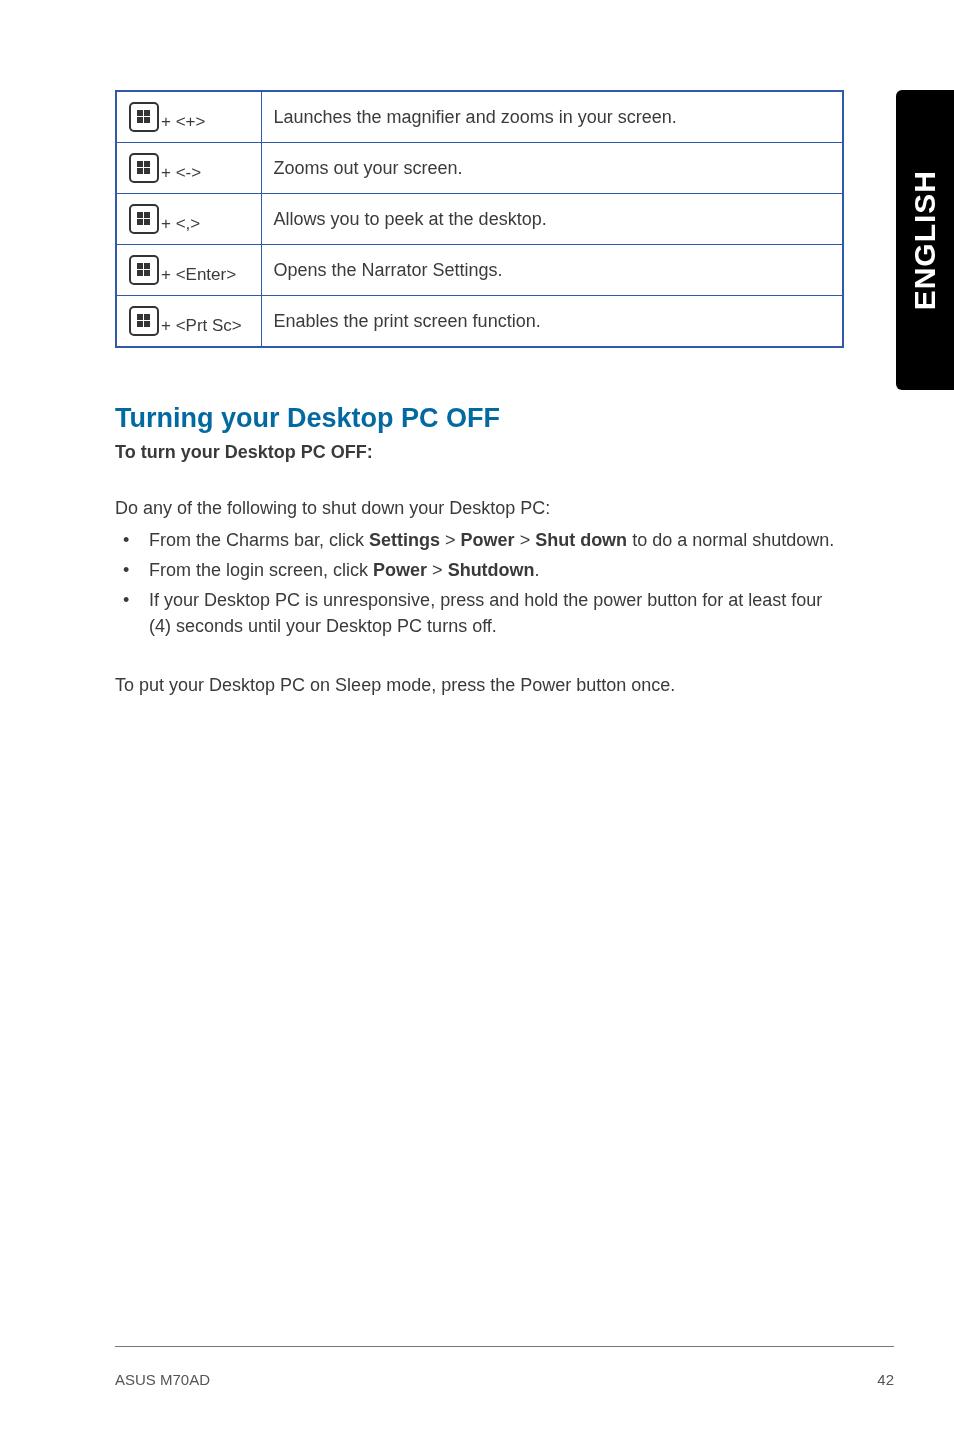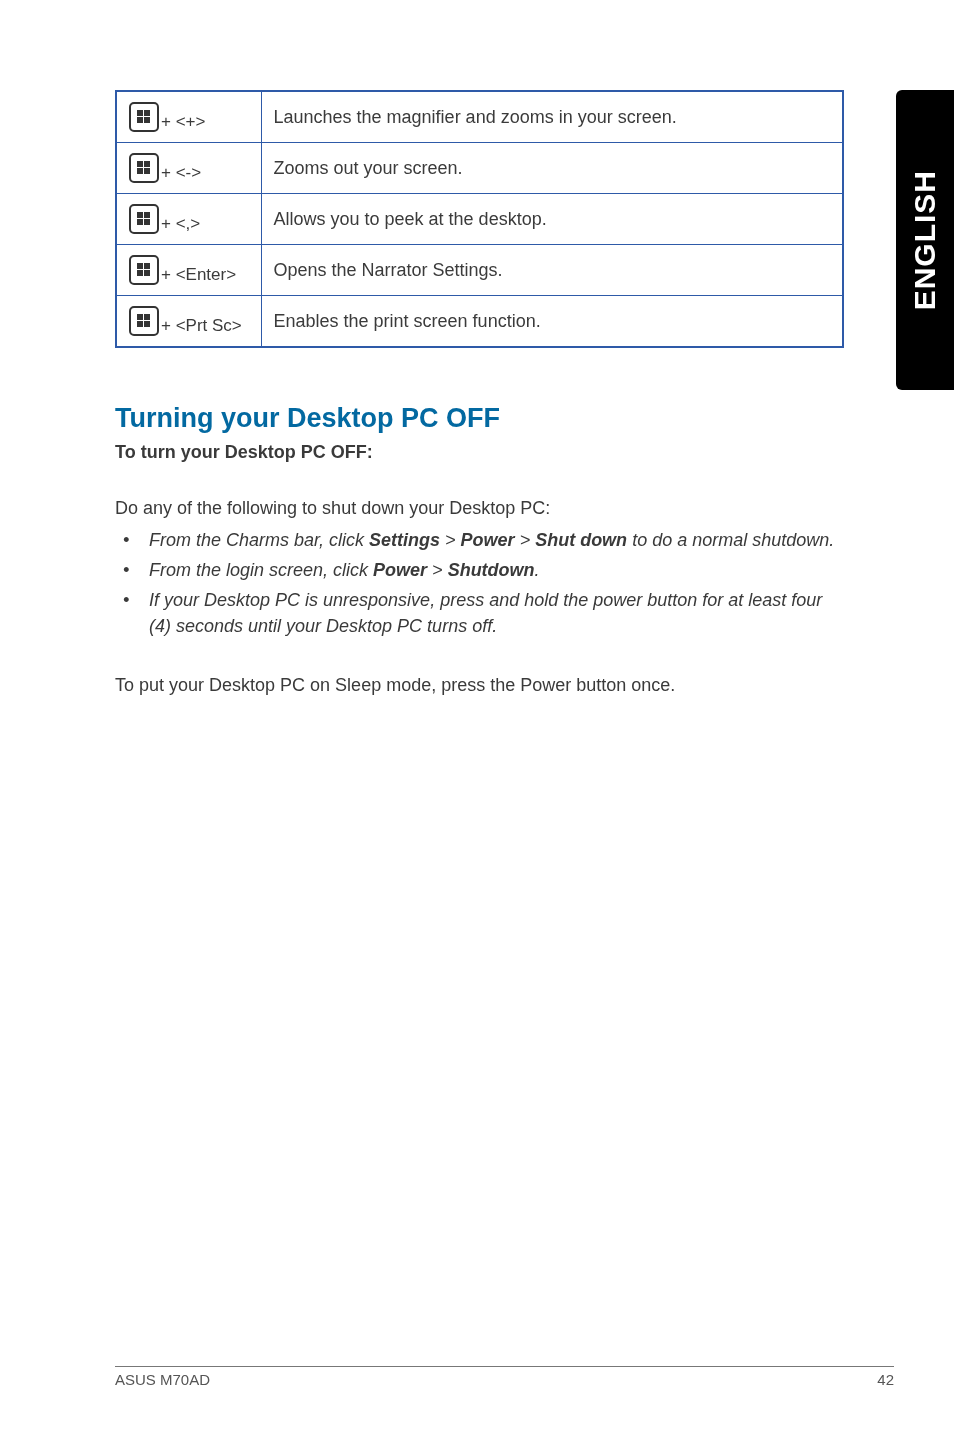--- a/index.html
+++ b/index.html
@@ -105,36 +105,35 @@
   ul.bullets {
     list-style: none;
     padding-left: 0;
   }
   ul.bullets li {
     font-size: 18px;
     line-height: 1.45;
     padding-left: 34px;
     position: relative;
     margin-bottom: 4px;
-    font-style: italic;
   }
   ul.bullets li::before {
     content: "•";
     position: absolute;
     left: 8px;
     top: 0;
   }
   .bold { font-weight: bold; }
   .footer {
     position: absolute;
     bottom: 50px;
     left: 115px;
     right: 60px;
     border-top: 1px solid #777;
-    padding-top: 4px;
+    padding-top: 24px;
     display: flex;
     justify-content: space-between;
     font-size: 15px;
     color: #555;
   }
 </style>
 </head>
 <body>
 
 <div class="sidebar-tab">

